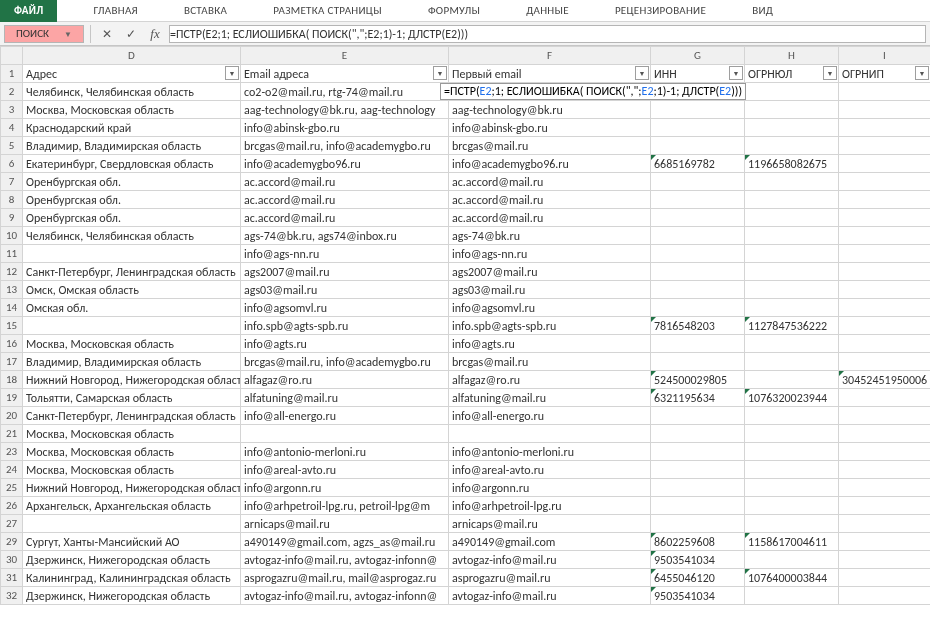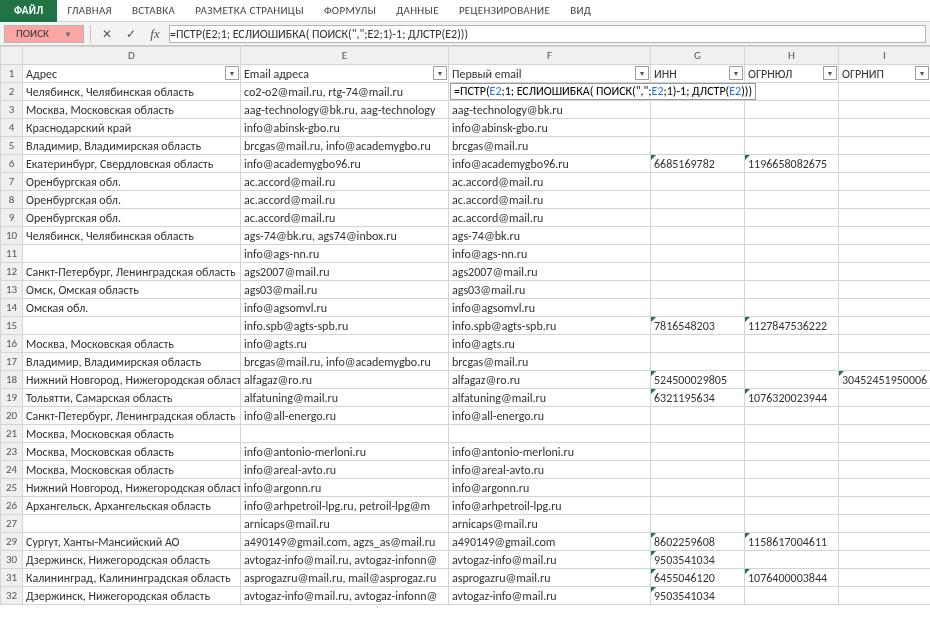--- a/index.html
+++ b/index.html
@@ -1,17 +1,17 @@
 <!DOCTYPE html>
 <html><head>
 <meta charset="utf-8">
 <style>
   * { box-sizing: border-box; margin: 0; padding: 0; }
   body { font-family: "Segoe UI", Calibri, Arial, sans-serif; font-size: 12px; background: #fff; color: #333; width: 930px; }
-  .ribbon-tabs { display: flex; align-items: center; height: 22px; background: #fff; border-bottom: 1px solid #d4d4d4; }
+  .ribbon-tabs { display: flex; align-items: center; height: 22px; background: #fff; border-bottom: 1px solid #d4d4d4; gap: 26px; }
   .ribbon-tab { padding: 0 10px; height: 22px; line-height: 22px; font-size: 11px; color: #444; cursor: pointer; letter-spacing: 0.3px; }
   .ribbon-tab.file { background: #217346; color: #fff; font-weight: 600; padding: 0 14px; }
   .formula-bar { display: flex; align-items: center; height: 24px; background: #f3f3f3; border-bottom: 1px solid #c6c6c6; padding: 0 4px; gap: 4px; }
   .name-box { display: flex; align-items: center; width: 80px; height: 18px; background: #fca5a5; border: 1px solid #b5b5b5; padding: 0 11px; justify-content: space-between; font-size: 11px; }
   .name-box span.dd { font-size: 8px; color: #666; }
   .fb-sep { border-left: 1px solid #c6c6c6; height: 18px; margin: 0 2px; }
   .fb-btn { width: 20px; height: 18px; display: flex; align-items: center; justify-content: center; color: #555; font-size: 12px; cursor: pointer; }
   .fb-btn.fx { font-style: italic; font-family: serif; font-size: 13px; }
   .formula-input { flex: 1; height: 18px; padding: 0 0; font-size: 12px; color: #333; background: #fff; border: 1px solid #b5b5b5; display: flex; align-items: center; white-space: nowrap; overflow: hidden; }
   .grid-wrap { position: relative; }
@@ -349,21 +349,21 @@
           <td class="rownum">32</td>
           <td>Дзержинск, Нижегородская область</td>
           <td>avtogaz-info@mail.ru, avtogaz-infonn@</td>
           <td>avtogaz-info@mail.ru</td>
           <td class="num" style="position: relative;"><div class="corner-marker"></div><span>9503541034</span></td>
           <td class="num"></td>
           <td class="num"></td>
         </tr>
       </tbody>
 </table>
-<div id="formula-overlay" class="formula-overlay" style="left: 450px; top: 36.5px;">
+<div id="formula-overlay" class="formula-overlay" style="left: 440px; top: 36.5px;">
       <span class="fcolor-black">=ПСТР(</span>
       <span class="fcolor-blue">E2</span>
       <span class="fcolor-black">;1; ЕСЛИОШИБКА( ПОИСК(",";</span>
       <span class="fcolor-blue">E2</span>
       <span class="fcolor-black">;1)-1; ДЛСТР(</span>
       <span class="fcolor-blue">E2</span>
       <span class="fcolor-black">)))</span>
     </div>
 </div>
 

